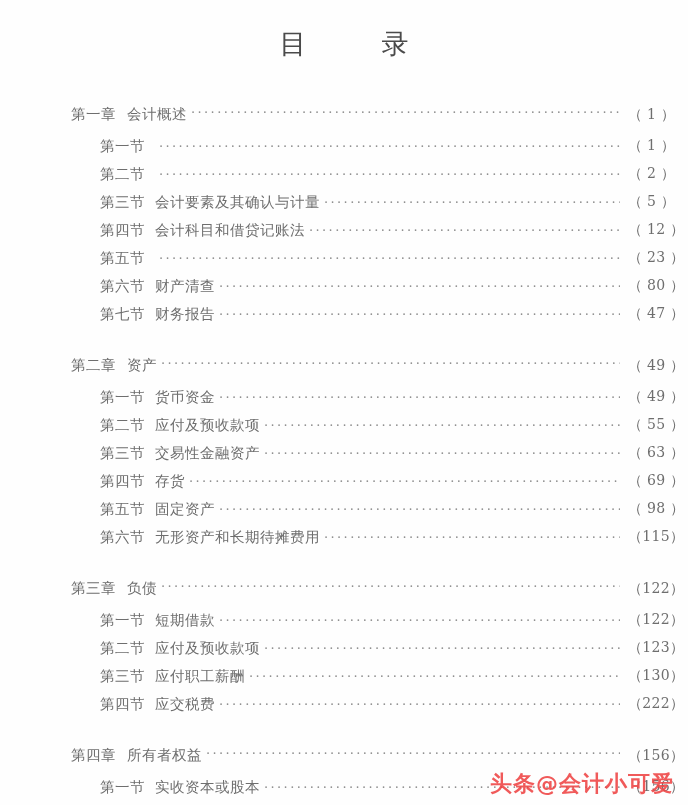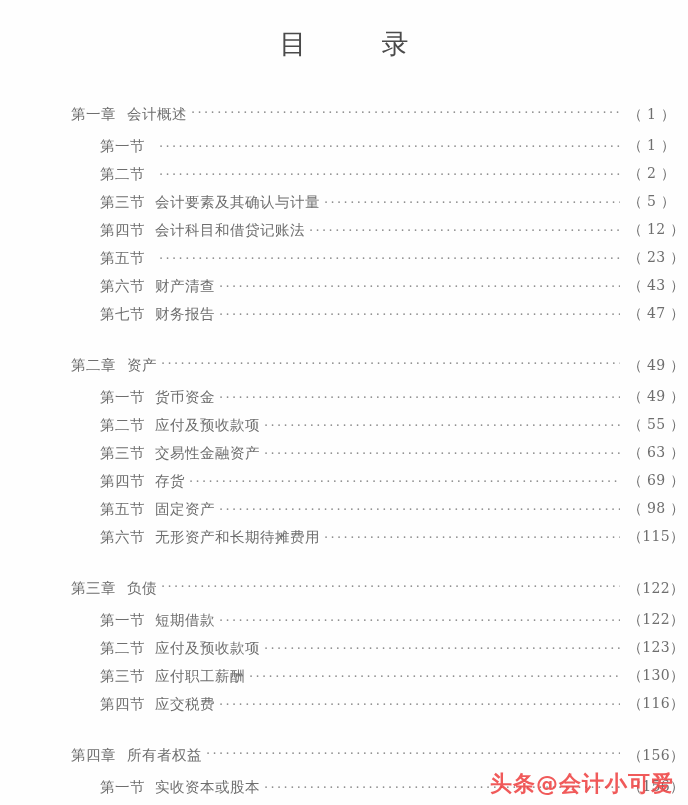--- a/index.html
+++ b/index.html
@@ -164,21 +164,21 @@
         </div>
         <div class="toc-row section">
           <span class="row-label">第五节</span>
           <span class="leader"></span>
           <span class="row-page">（ 23 ）</span>
         </div>
         <div class="toc-row section">
           <span class="row-label">第六节</span>
           <span class="row-title">财产清查</span>
           <span class="leader"></span>
-          <span class="row-page">（ 43 ）</span>
+          <span class="row-page">（ 80 ）</span>
         </div>
         <div class="toc-row section">
           <span class="row-label">第七节</span>
           <span class="row-title">财务报告</span>
           <span class="leader"></span>
           <span class="row-page">（ 47 ）</span>
         </div>
       </div>
       <div class="chapter-group">
         <div class="toc-row chapter">
@@ -246,21 +246,21 @@
         <div class="toc-row section">
           <span class="row-label">第三节</span>
           <span class="row-title">应付职工薪酬</span>
           <span class="leader"></span>
           <span class="row-page">（130）</span>
         </div>
         <div class="toc-row section">
           <span class="row-label">第四节</span>
           <span class="row-title">应交税费</span>
           <span class="leader"></span>
-          <span class="row-page">（116）</span>
+          <span class="row-page">（222）</span>
         </div>
       </div>
       <div class="chapter-group">
         <div class="toc-row chapter">
           <span class="row-label">第四章</span>
           <span class="row-title">所有者权益</span>
           <span class="leader"></span>
           <span class="row-page">（156）</span>
         </div>
         <div class="toc-row section">

